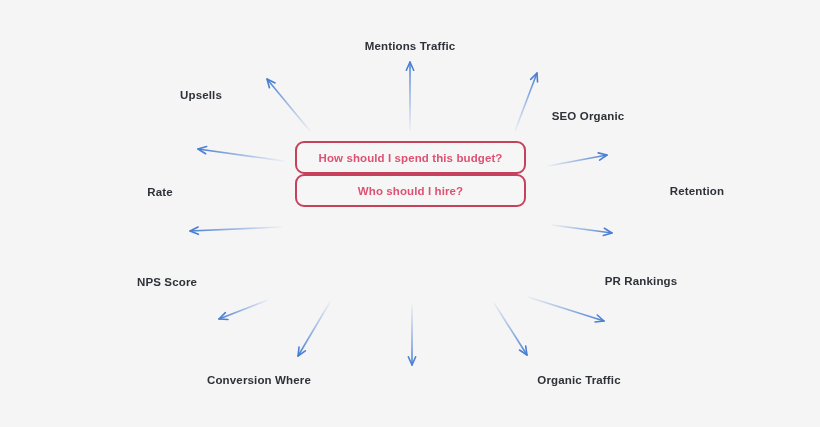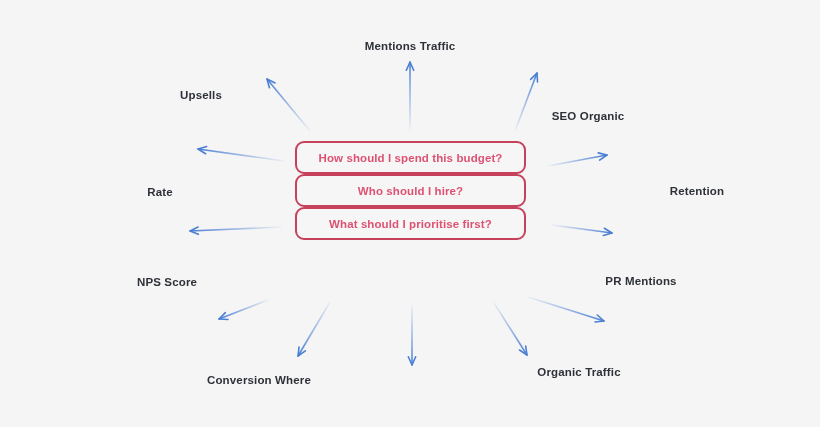--- a/index.html
+++ b/index.html
@@ -175,28 +175,27 @@
       </g>
       <g>
         <line x1="494" y1="303" x2="527" y2="355" stroke="url(#g11)" stroke-width="1.6" stroke-linecap="round"></line>
         <path d="M 519.4981443490415 350.0278614468036 L 527 355 L 525.6952589933372 346.09507715330824" fill="none" stroke="#4a7fd4" stroke-width="1.6" stroke-linecap="round" stroke-linejoin="round"></path>
       </g>
     </svg>
 
   <div class="center-stack">
     <div class="q-box">How should I spend this budget?</div>
     <div class="q-box">Who should I hire?</div>
-    <div class="q-box">What should I prioritise first?</div>
   </div>
 
   <div id="labels">
       <div class="node-label" style="left: 410px; top: 46px;">Mentions Traffic</div>
       <div class="node-label" style="left: 201px; top: 95px;">Upsells</div>
       <div class="node-label" style="left: 588px; top: 116px;">SEO Organic</div>
       <div class="node-label" style="left: 160px; top: 192px;">Rate</div>
       <div class="node-label" style="left: 653px; top: 191px; margin-left: 44px;">Retention</div>
       <div class="node-label" style="left: 167px; top: 282px;">NPS Score</div>
-      <div class="node-label" style="left: 641px; top: 281px;">PR Mentions</div>
+      <div class="node-label" style="left: 641px; top: 281px;">PR Rankings</div>
       <div class="node-label" style="left: 259px; top: 380px;">Conversion Where</div>
-      <div class="node-label" style="left: 579px; top: 372px; text-align: center;">Organic Traffic</div>
+      <div class="node-label" style="left: 579px; top: 380px; text-align: center;">Organic Traffic</div>
     </div>
 
 </div>
 
 </body></html>

